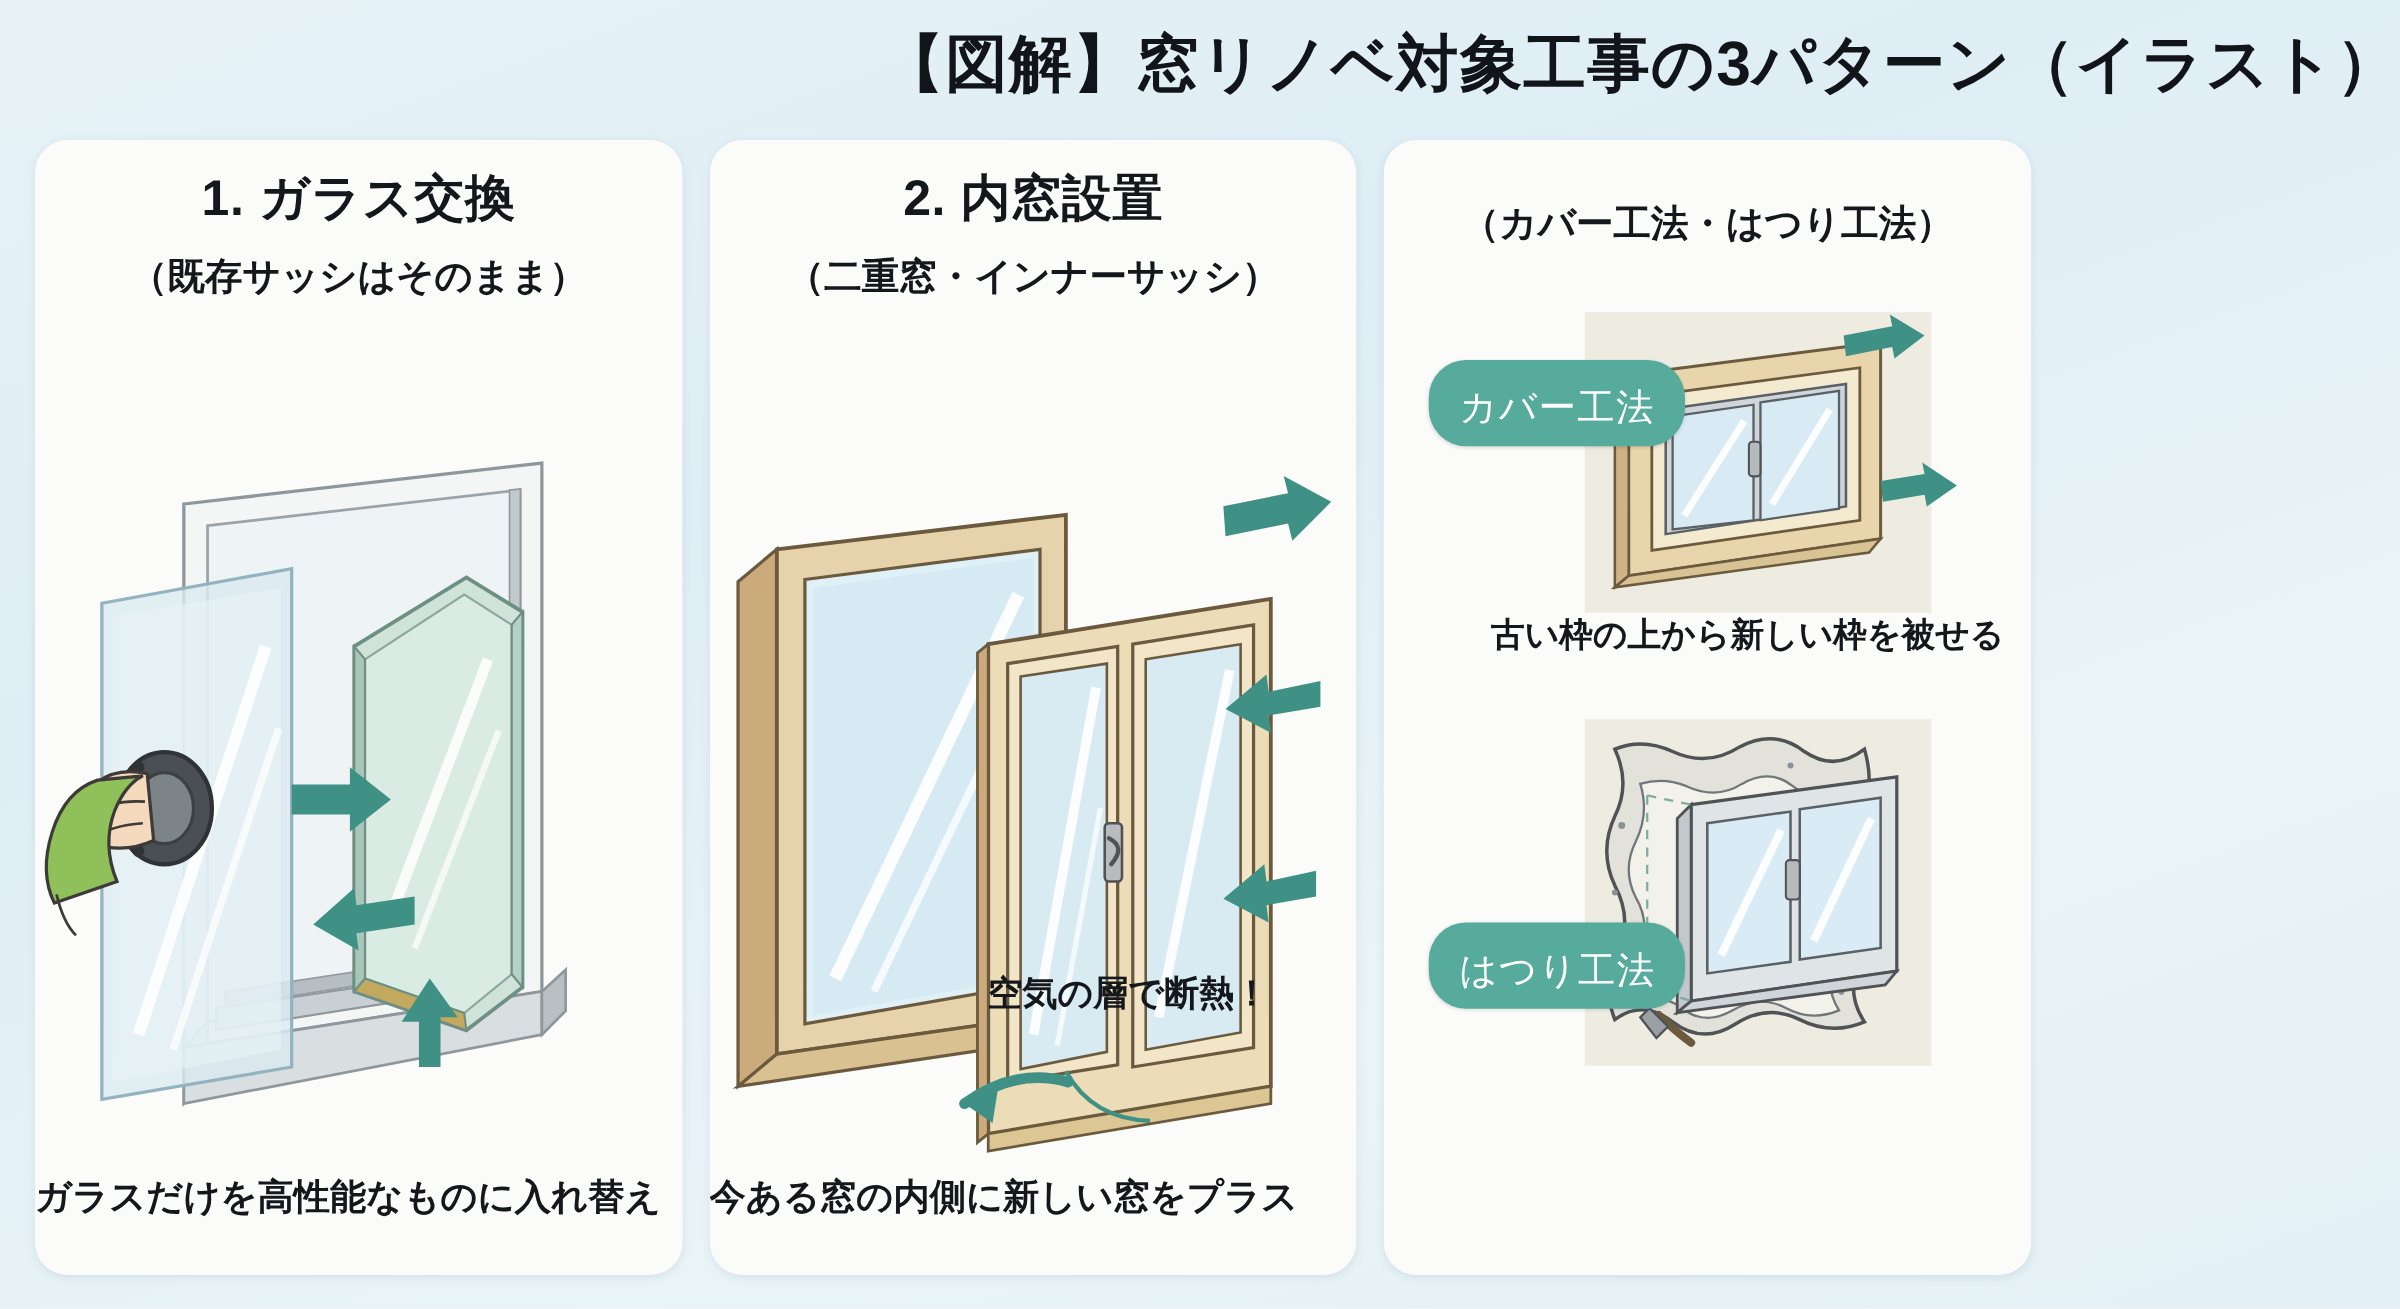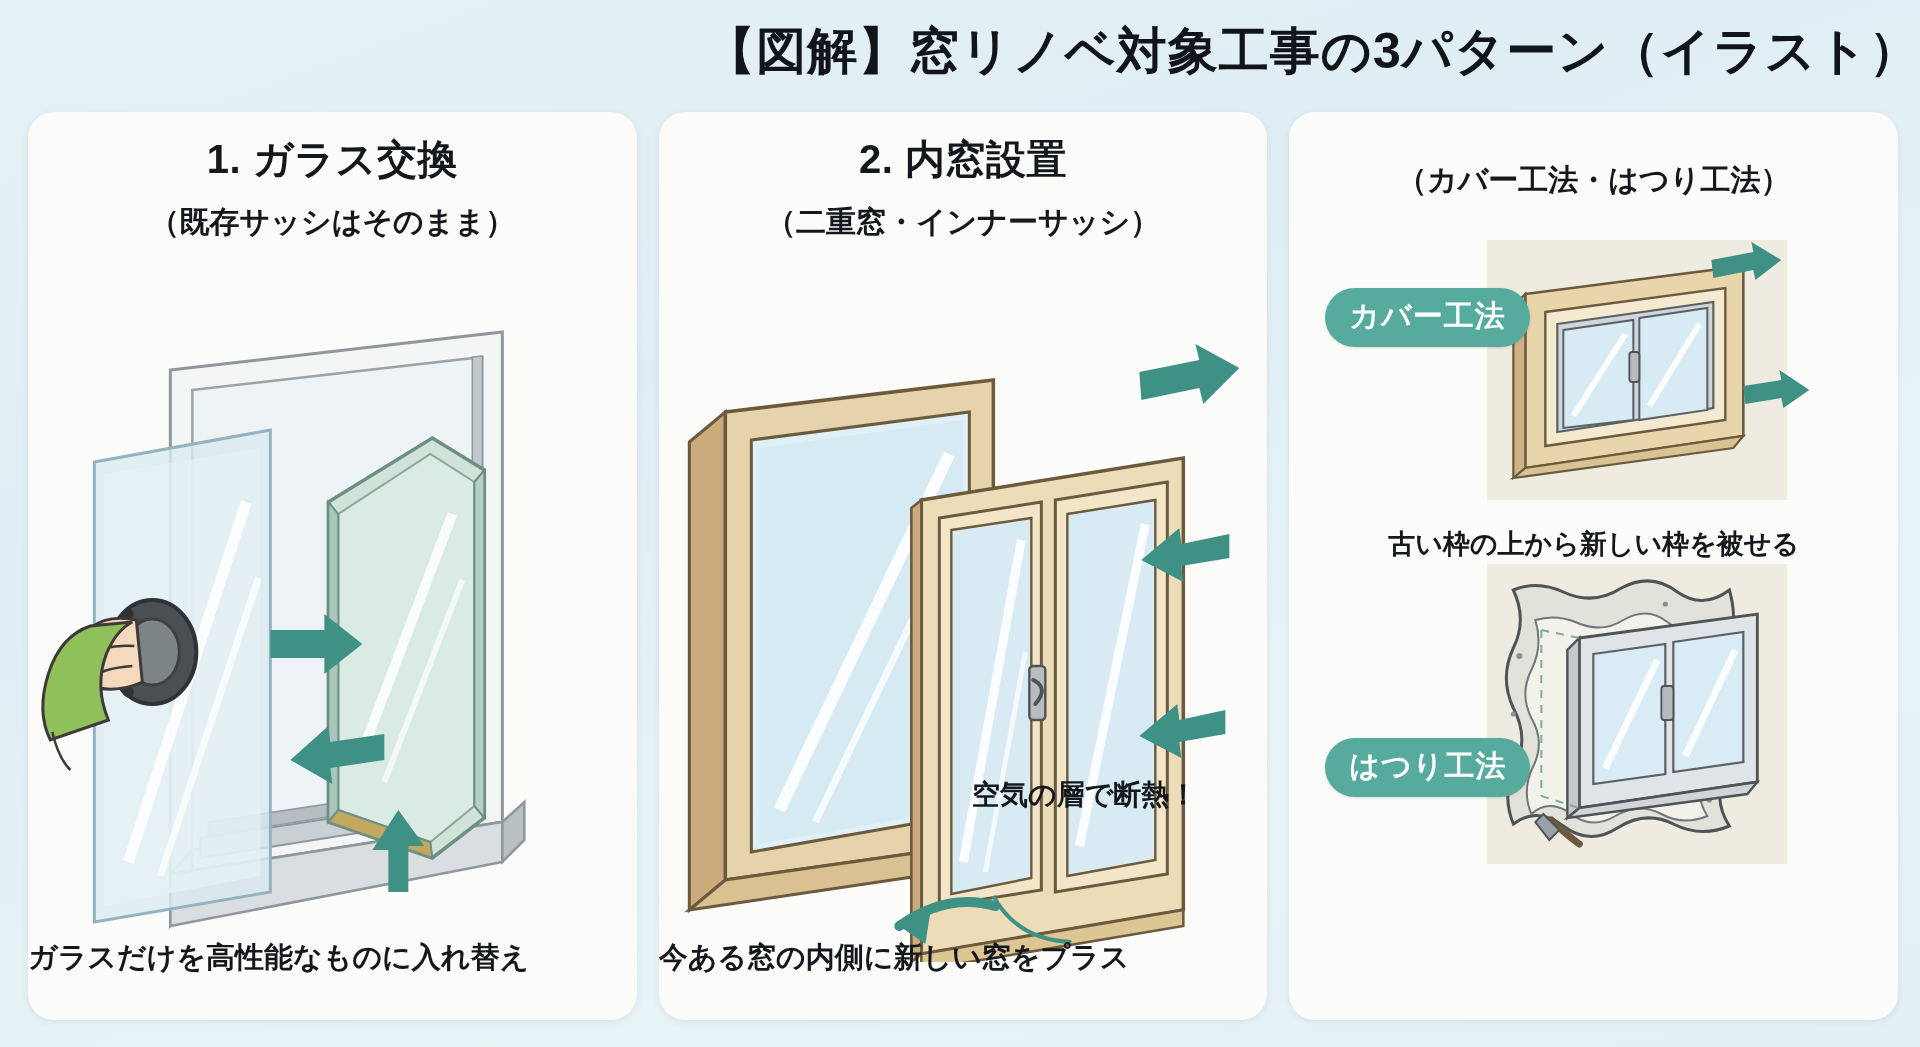--- a/index.html
+++ b/index.html
@@ -17,21 +17,21 @@
     position:absolute;left:0;top:18px;width:1920px;
     text-align:right;
     font-size:50px;font-weight:bold;color:#111418;
     letter-spacing:1px;
     white-space:nowrap;
   }
 
   
   .cards{
     position:absolute;left:28px;top:112px;
-    width:1870px;height:908px;
+    width:1597px;height:908px;
     display:flex;gap:22px;
   }
   .card{
     flex:1 1 0;
     background:#fbfbf9;
     border-radius:26px;
     position:relative;
     box-shadow:0 2px 7px rgba(60,90,110,.10);
     overflow:hidden;
   }
@@ -61,22 +61,22 @@
 
   
   .c3-block{position:absolute;left:0;width:100%;}
   .c3-cap{
     position:absolute;left:0;width:100%;text-align:center;
     font-size:27px;font-weight:bold;color:#14181c;
   }
   .badge{
     position:absolute;
     background:#56ab9d;color:#ffffff;
-    font-size:30px;font-weight:bold;
-    padding:8px 24px 10px 24px;
+    font-size:30px;font-weight:normal;
+    padding:18px 24px 10px 24px;
     border-radius:30px;
     white-space:nowrap;
     letter-spacing:1px;
     box-shadow:0 1px 3px rgba(0,0,0,.12);
   }
   .callout{
     position:absolute;
     font-size:28px;font-weight:bold;color:#14181c;
     white-space:nowrap;
   }
@@ -259,21 +259,21 @@
           </g>
 
           <g fill="#3f9185">
             <polygon points="398,20 440,12 438,2 468,20 442,40 440,30 400,38"></polygon>
           </g>
           <g fill="#3f9185">
             <polygon points="430,146 468,140 466,130 496,150 470,168 468,158 432,164"></polygon>
           </g>
         </svg>
       </div>
-      <div class="c3-cap" style="top:414px;">古い枠の上から新しい枠を被せる</div>
+      <div class="c3-cap" style="top:378px;padding-left:32px;">古い枠の上から新しい枠を被せる</div>
       <div class="badge" style="left:36px;top:176px;">カバー工法</div>
 
       <div class="c3-block" style="top:452px;height:300px;">
         <svg viewBox="0 0 560 300" width="100%" height="100%" preserveAspectRatio="xMidYMid meet">
           <rect x="174" y="0" width="300" height="300" fill="#eeece1"></rect>
 
           <g>
             <path d="M200 26 q24 -10 50 2 q30 14 58 -4 q30 -16 56 4 q26 18 52 -2
                      q10 34 -4 62 q-12 28 4 58 q14 30 -2 60 q-16 28 2 56 q-28 12 -56 -2
                      q-28 -14 -56 4 q-28 18 -54 -2 q-26 -20 -50 -2

